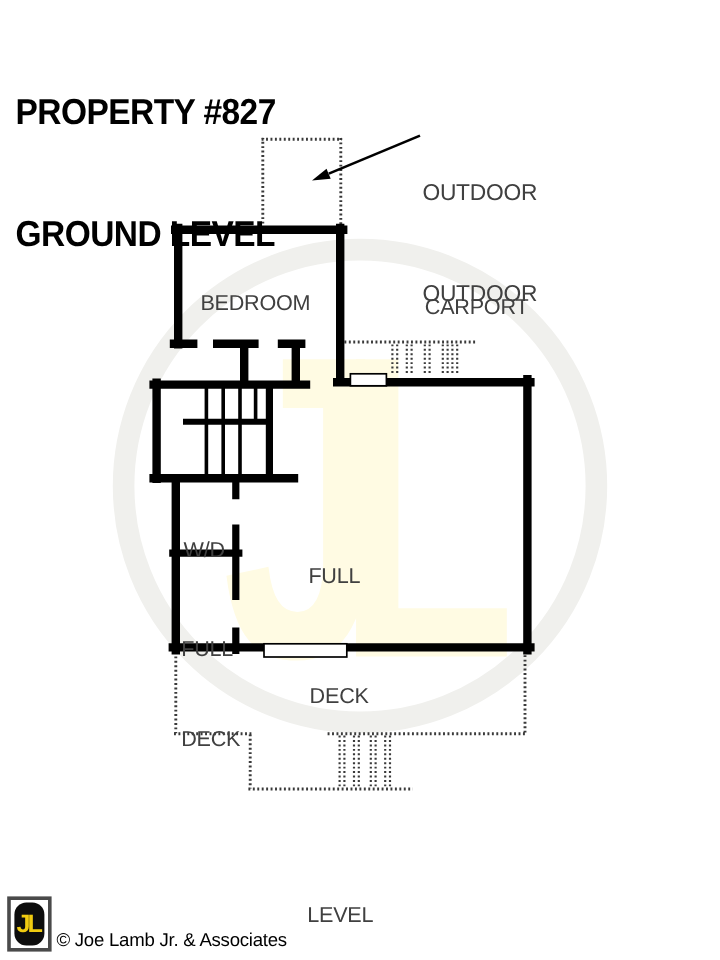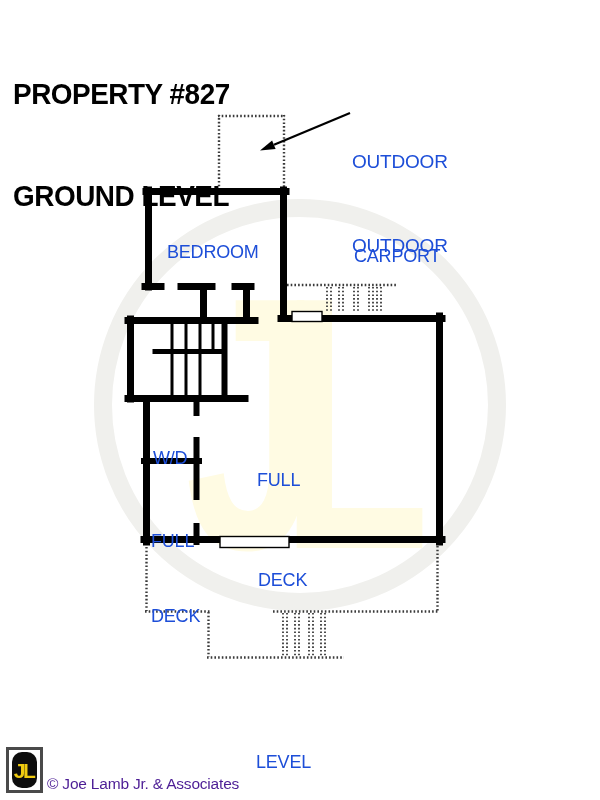--- a/index.html
+++ b/index.html
@@ -11,21 +11,21 @@
   #wm-layer{position:absolute;left:0;top:0;width:600px;height:800px;z-index:1;}
   #wm-text{
     position:absolute;left:185px;top:243px;font-size:360px;line-height:1;
     font-weight:bold;letter-spacing:-60px;color:#FFFBE3;
     transform:scaleX(0.68);transform-origin:0 0;white-space:pre;
   }
   
   #plan-svg{position:absolute;left:0;top:0;z-index:2;}
   
   .lbl{
-    position:absolute;z-index:3;color:#1d4ed8;font-size:18px;line-height:24px;
+    position:absolute;z-index:3;color:#404040;font-size:18px;line-height:24px;
     letter-spacing:-0.2px;white-space:pre;
   }
   #title{
     position:absolute;left:13px;top:9px;z-index:3;color:#000;
     font-size:30px;line-height:34px;font-weight:bold;letter-spacing:-0.5px;
     transform:scaleX(0.93);transform-origin:0 0;white-space:pre;
   }
   #lbl-outdoor-shower{top:92px;left:352px;line-height:28px;font-size:19px;}
   #lbl-bedroom{left:167px;top:240px;}
   #lbl-carport{left:354px;top:244px;}
@@ -42,21 +42,21 @@
   }
   #logo-oval{
     width:25px;height:36px;border-radius:10px;background:#0d0d0d;
     display:flex;align-items:center;justify-content:center;
   }
   #logo-jl{
     color:#F0CB10;font-weight:bold;font-size:21px;letter-spacing:-2.5px;
     line-height:1;padding-right:2px;
   }
   #copyright{
-    position:absolute;left:47px;top:775px;z-index:3;color:#4c1d95;font-size:15.5px;
+    position:absolute;left:47px;top:775px;z-index:3;color:#000000;font-size:15.5px;
     letter-spacing:-0.2px;white-space:pre;
   }
 </style>
 </head>
 <body>
 
 <div id="stage">
 
   <div id="wm-layer">
     <svg width="600" height="800">

